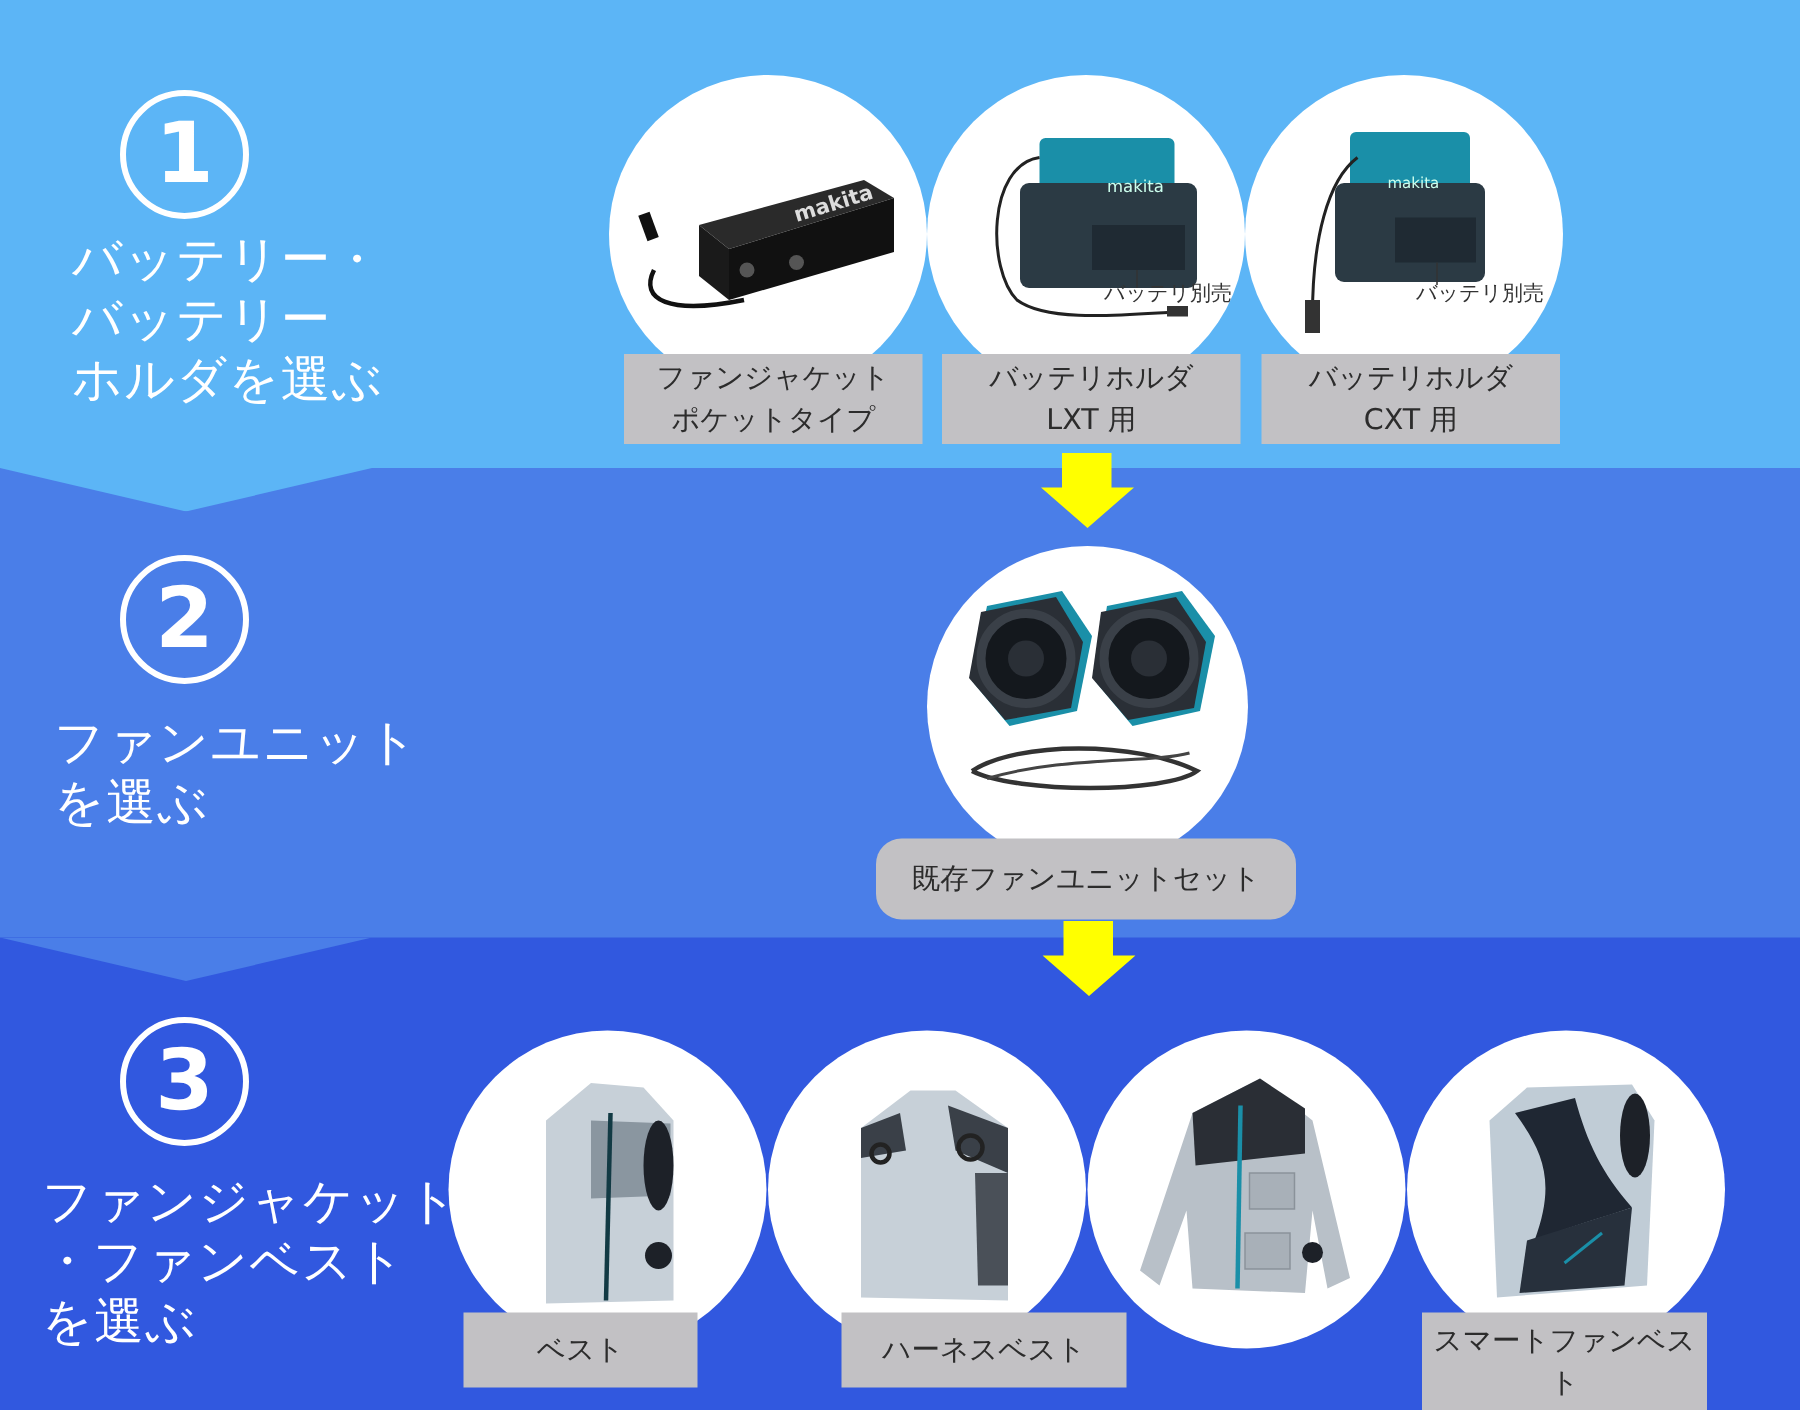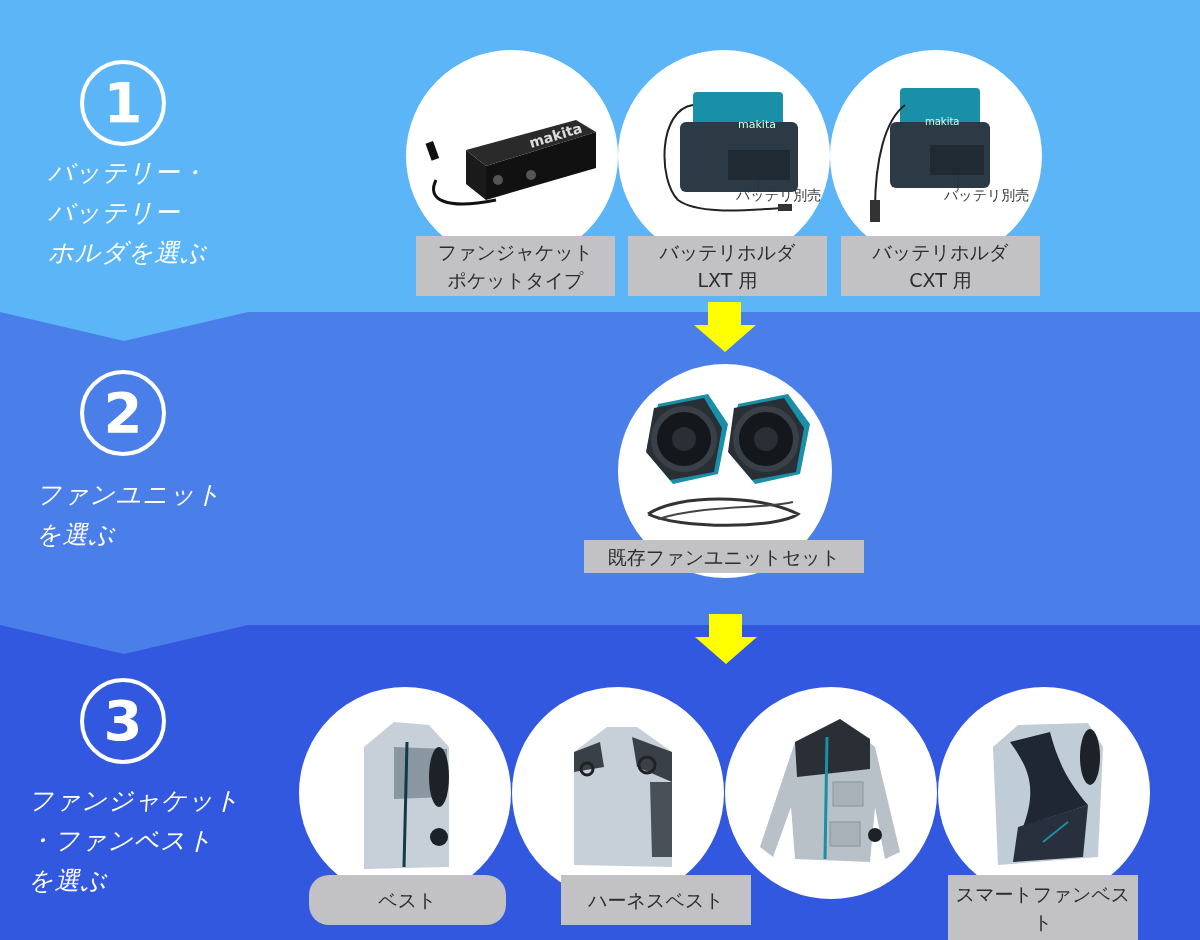--- a/index.html
+++ b/index.html
@@ -16,23 +16,22 @@
   .sec1 .notch { top: 312px; background: #5cb5f6; clip-path: polygon(0 0, 100% 0, 100% 0, 50% 100%, 0 0); }
   .sec2 .notch { top: 313px; background: #4a7ee8; clip-path: polygon(0 0, 100% 0, 100% 0, 50% 100%, 0 0); }
   .sec1 .notch, .sec2 .notch { clip-path: polygon(0 0, 100% 0, 50% 100%); }
 
   .step-num {
     position: absolute; width: 86px; height: 86px; border: 4px solid #fff; border-radius: 50%;
     color: #fff; font-family: "DejaVu Sans", sans-serif; font-weight: bold; font-size: 56px;
     line-height: 78px; text-align: center;
   }
   .step-title {
-    position: absolute; color: #fff; font-size: 25px; line-height: 40px; letter-spacing: 1px;
+    position: absolute; color: #fff; font-size: 33px; line-height: 40px; letter-spacing: 1px;
     white-space: pre-line;
-    font-style: italic;
   }
 
   .circle {
     position: absolute; border-radius: 50%; background: #fff; overflow: hidden;
   }
   .label {
     position: absolute; background: #c2c1c4; color: #2c2c2c; text-align: center;
     font-size: 19px; display: flex; flex-direction: column; justify-content: center; align-items: center;
     line-height: 28px;
   }
@@ -129,21 +128,21 @@
       <g>
         <polygon points="120,40 170,30 192,60 182,110 137,120 112,90" fill="#1a8fa8"></polygon>
         <polygon points="116,44 166,34 186,64 178,108 134,116 110,88" fill="#2a2f36"></polygon>
         <circle cx="148" cy="75" r="30" fill="#14181d" stroke="#3a4048" stroke-width="6"></circle>
         <circle cx="148" cy="75" r="12" fill="#2a2f36"></circle>
       </g>
       <path d="M30 150 C60 130, 140 130, 180 150 C160 165, 60 165, 30 150" stroke="#333" stroke-width="3" fill="none"></path>
       <path d="M40 155 C90 140, 150 145, 175 138" stroke="#444" stroke-width="2" fill="none"></path>
     </svg>
   </div>
-  <div class="label" style="left:584px; top:228px; width:280px; height:33px;">
+  <div class="label" style="left:584px; top:247px; width:280px; height:54px;border-radius:17px;">
     <span>既存ファンユニットセット</span>
   </div>
 
   <div class="arrow" style="left:695px; top:302px; z-index:5;">
     <svg width="62" height="50" viewBox="0 0 62 50">
         <polygon points="14,0 47,0 47,23 62,23 31,50 0,23 14,23" fill="#ffff00"></polygon>
       </svg>
   </div>
 </div>
 
@@ -155,21 +154,21 @@
 
   <div class="circle" style="left:299px; top:62px; width:212px; height:212px;">
     <svg class="product-art" viewBox="0 0 212 212">
       <polygon points="65,60 95,35 130,38 150,60 150,180 65,182" fill="#c7d0d8"></polygon>
       <polygon points="95,60 148,62 148,110 95,112" fill="#8a96a0"></polygon>
       <ellipse cx="140" cy="90" rx="10" ry="30" fill="#1d2128"></ellipse>
       <line x1="108" y1="55" x2="105" y2="180" stroke="#123a44" stroke-width="3"></line>
       <circle cx="140" cy="150" r="9" fill="#1d2128"></circle>
     </svg>
   </div>
-  <div class="label" style="left:309px; top:250px; width:197px; height:50px;border-radius:20px;">
+  <div class="label" style="left:309px; top:250px; width:156px; height:50px;">
     <span>ベスト</span>
   </div>
 
   <div class="circle" style="left:512px; top:62px; width:212px; height:212px;">
     <svg class="product-art" viewBox="0 0 212 212">
       <polygon points="62,65 95,40 125,40 160,65 160,180 62,178" fill="#c7d0d8"></polygon>
       <polygon points="62,65 88,55 92,80 62,85" fill="#3a4048"></polygon>
       <polygon points="120,50 160,65 160,95 125,80" fill="#3a4048"></polygon>
       <polygon points="138,95 160,95 160,170 140,170" fill="#4a5058"></polygon>
       <circle cx="135" cy="78" r="8" fill="none" stroke="#222" stroke-width="3"></circle>

